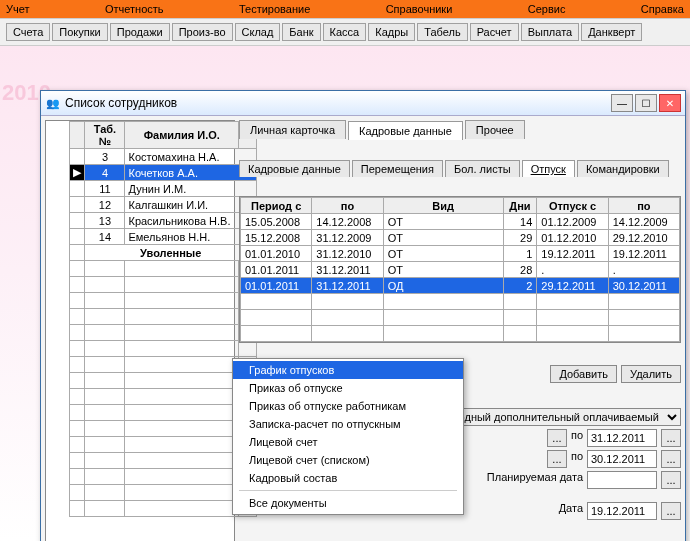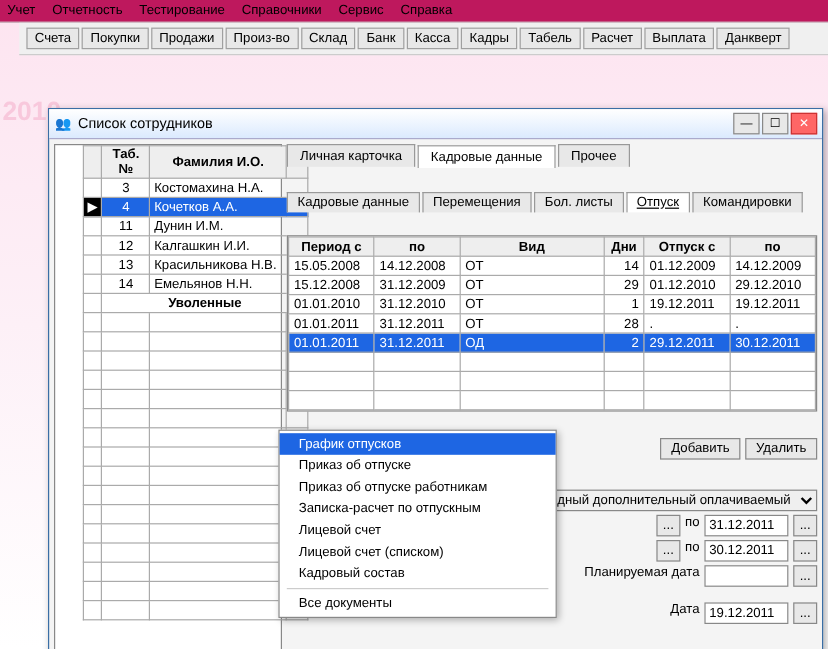--- a/index.html
+++ b/index.html
@@ -1,19 +1,19 @@
 <!DOCTYPE html>
 <html><head>
 <meta charset="utf-8">
 <style>
 * { box-sizing: border-box; margin: 0; padding: 0; font-family: Tahoma, Arial, sans-serif; font-size: 11px; }
 body { background: linear-gradient(180deg, #fde4f0 0%, #fdf0f7 50%, #fff 100%); width: 690px; height: 541px; overflow: hidden; position: relative; }
-.menubar { background: #be185d; padding: 3px 6px; display: flex; gap: 14px; border-bottom: 1px solid #ccc; }
+.menubar { background: #f97316; padding: 3px 6px; display: flex; gap: 14px; border-bottom: 1px solid #ccc; justify-content: space-between; }
 .menubar span { color: #000; cursor: pointer; }
-.toolbar { background: #f0f0f0; padding: 4px 6px; display: flex; gap: 2px; border-bottom: 1px solid #ccc; margin-left: 16px; }
+.toolbar { background: #f0f0f0; padding: 4px 6px; display: flex; gap: 2px; border-bottom: 1px solid #ccc; }
 .toolbar .tbtn { border: 1px solid #a0a0a0; background: #e8e8e8; padding: 2px 6px; cursor: pointer; font-size: 11px; }
 .window { position: absolute; left: 40px; top: 90px; width: 646px; border: 1px solid #3a6ea5; background: #f4f4f4; box-shadow: 2px 2px 6px rgba(0,0,0,0.3); }
 .titlebar { background: linear-gradient(180deg, #fff, #dbeafe); border-bottom: 1px solid #aac; display: flex; align-items: center; padding: 3px 4px; }
 .titlebar .icon { width:16px; height:16px; margin-right:4px; display:inline-flex; align-items:center; justify-content:center; }
 .titlebar .title { flex: 1; font-size: 12px; }
 .titlebar .winbtns { display:flex; gap:2px; }
 .titlebar .winbtn { width:22px; height:18px; border:1px solid #888; background:#e8e8e8; display:flex; align-items:center; justify-content:center; font-size:10px; cursor:pointer;}
 .titlebar .winbtn.close { background:#f66; color:#fff; border-color:#c33;}
 .winbody { display:flex; padding:4px; gap:4px; height:430px; }
 .left-pane { width:190px; display:flex; flex-direction:column; }

